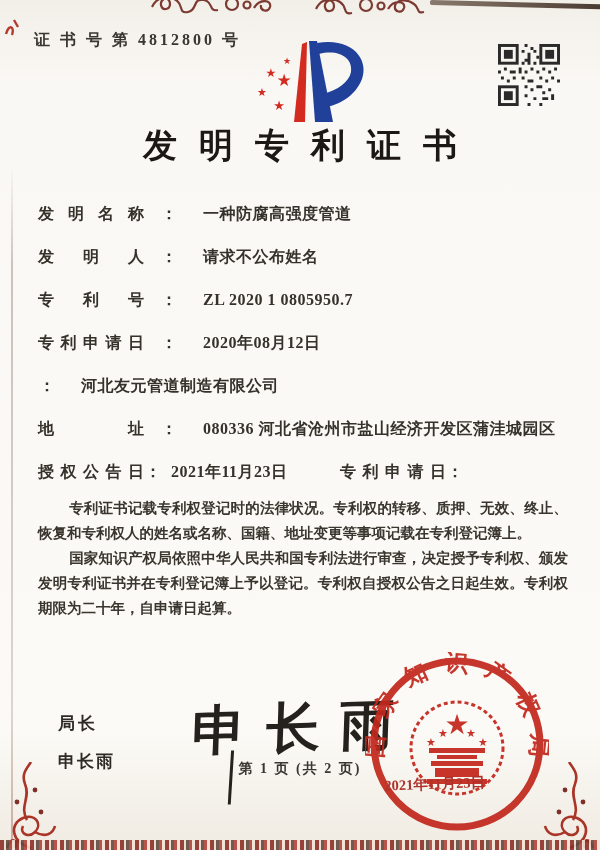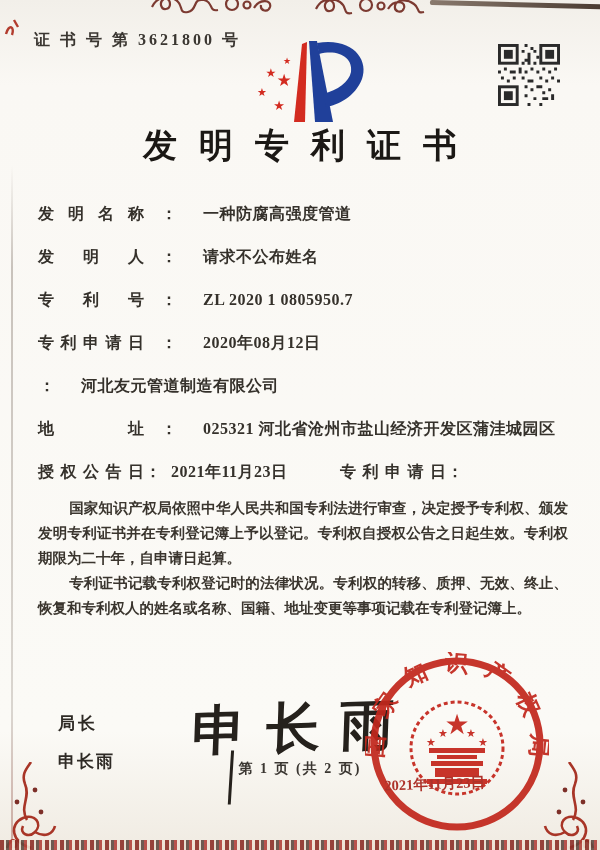--- a/index.html
+++ b/index.html
@@ -82,21 +82,21 @@
       <circle cx="233" cy="15" r="3.5"></circle>
       <path d="M240,18 C246,8 258,10 256,17 C254,23 246,21 247,15 C248,9 258,7 266,13 C272,17 268,23 276,21"></path>
     </g>
   </svg>
   <div class="top-right-line"></div>
   <svg class="border-fragment" width="18" height="24" viewBox="0 0 18 24">
     <path d="M4,20 C7,9 13,13 10,21 M12,6 l4,7" fill="none" stroke="#b23c2e" stroke-width="2.4"></path>
   </svg>
   <div class="left-edge"></div>
 
-  <div class="cert-no">证 书 号 第 3621800 号</div>
+  <div class="cert-no">证 书 号 第 4812800 号</div>
 
   <svg class="logo" width="150" height="98" viewBox="0 0 150 98">
     <polygon points="69,14 74,12 72,92 61,92" fill="#d32b20"></polygon>
     <polygon points="76,11 84,11 100,92 82,92" fill="#20409a"></polygon>
     <path d="M84,13 C120,7 136,30 129,49 C122,67 105,75 93,77 L90,64 C105,60 116,52 118,42 C120,28 106,19 86,24 Z" fill="#20409a"></path>
     <g fill="#d32b20" font-family="DejaVu Sans, sans-serif" text-anchor="middle">
       <text x="54" y="34" font-size="9">★</text>
       <text x="38" y="47" font-size="12">★</text>
       <text x="29" y="66" font-size="11">★</text>
       <text x="51" y="56" font-size="17">★</text>
@@ -141,38 +141,38 @@
         <span class="fcolon">：</span>
       <span class="fvalue">2020年08月12日</span>
     </div>
     <div class="frow">
         <span class="fcolon">：</span>
       <span class="fvalue">河北友元管道制造有限公司</span>
     </div>
     <div class="frow">
       <span class="flabel">地址</span>
         <span class="fcolon">：</span>
-      <span class="fvalue">025321 河北省沧州市盐山经济开发区蒲洼城园区</span>
+      <span class="fvalue">080336 河北省沧州市盐山经济开发区蒲洼城园区</span>
     </div>
     <div class="frow dual">
       <div class="cell">
         <span class="flabel">授权公告日</span>
           <span class="fcolon">：</span>
         <span class="fvalue">2021年11月23日</span>
       </div>
       <div class="cell">
         <span class="flabel">专利申请日</span>
           <span class="fcolon">：</span>
       </div>
     </div>
   </div>
 
   <div class="paras">
+    <p>专利证书记载专利权登记时的法律状况。专利权的转移、质押、无效、终止、恢复和专利权人的姓名或名称、国籍、地址变更等事项记载在专利登记簿上。</p>
     <p>国家知识产权局依照中华人民共和国专利法进行审查，决定授予专利权、颁发发明专利证书并在专利登记簿上予以登记。专利权自授权公告之日起生效。专利权期限为二十年，自申请日起算。</p>
-    <p>专利证书记载专利权登记时的法律状况。专利权的转移、质押、无效、终止、恢复和专利权人的姓名或名称、国籍、地址变更等事项记载在专利登记簿上。</p>
   </div>
 
   <div class="director">
     <div>局长</div>
     <div class="name">申长雨</div>
   </div>
   <div class="signature">
     <span>申长雨</span>
     <i class="sig-tail"></i>
   </div>

